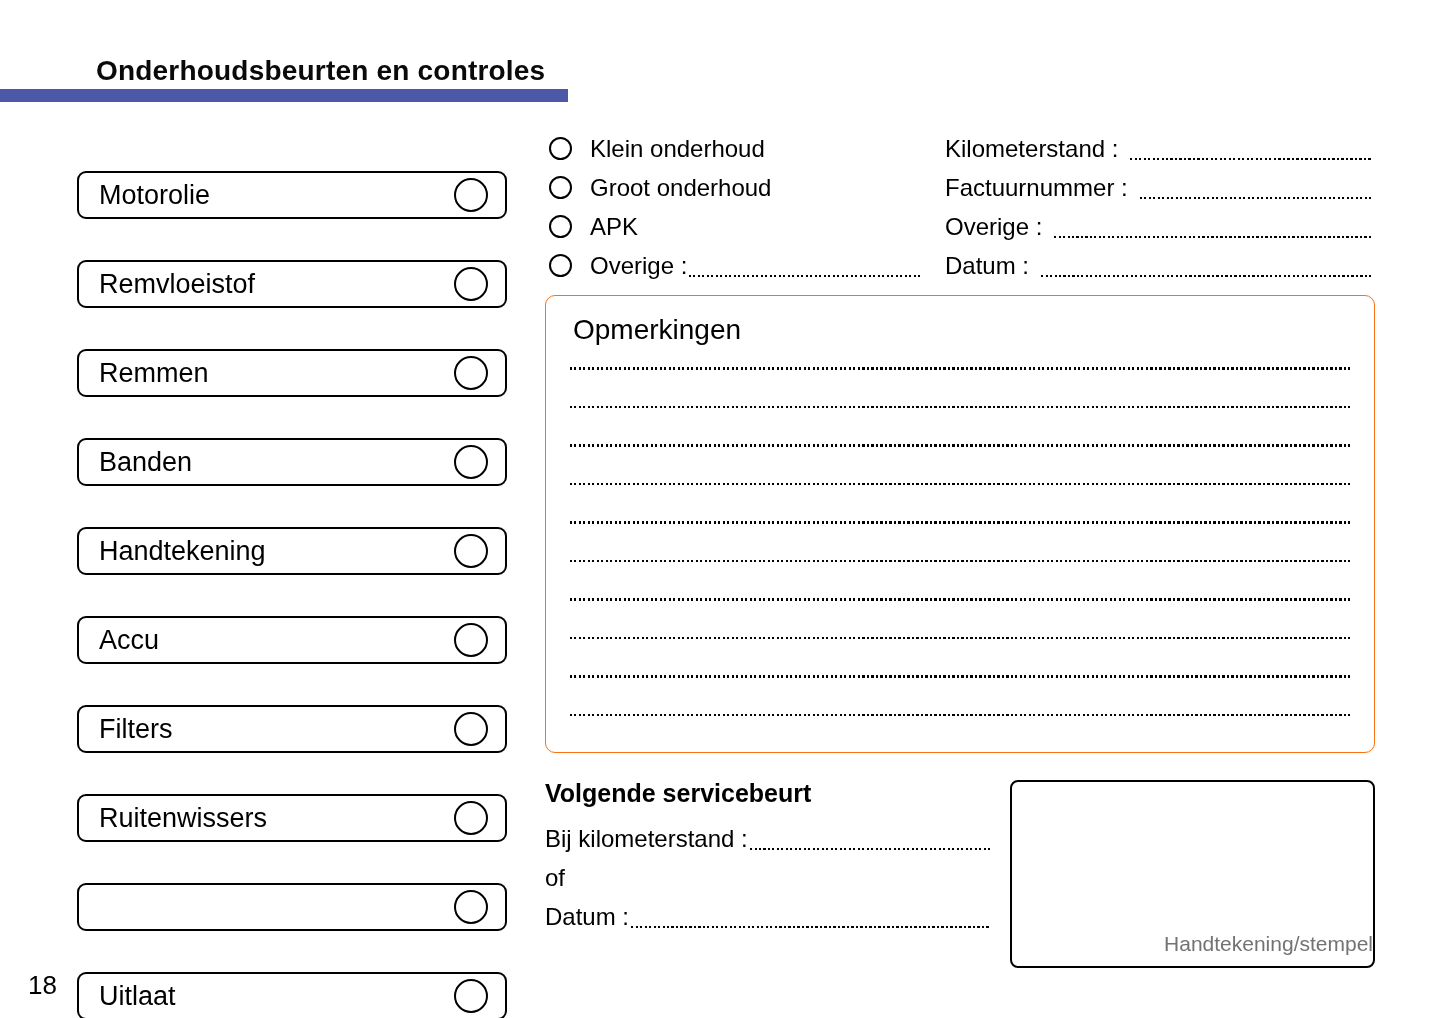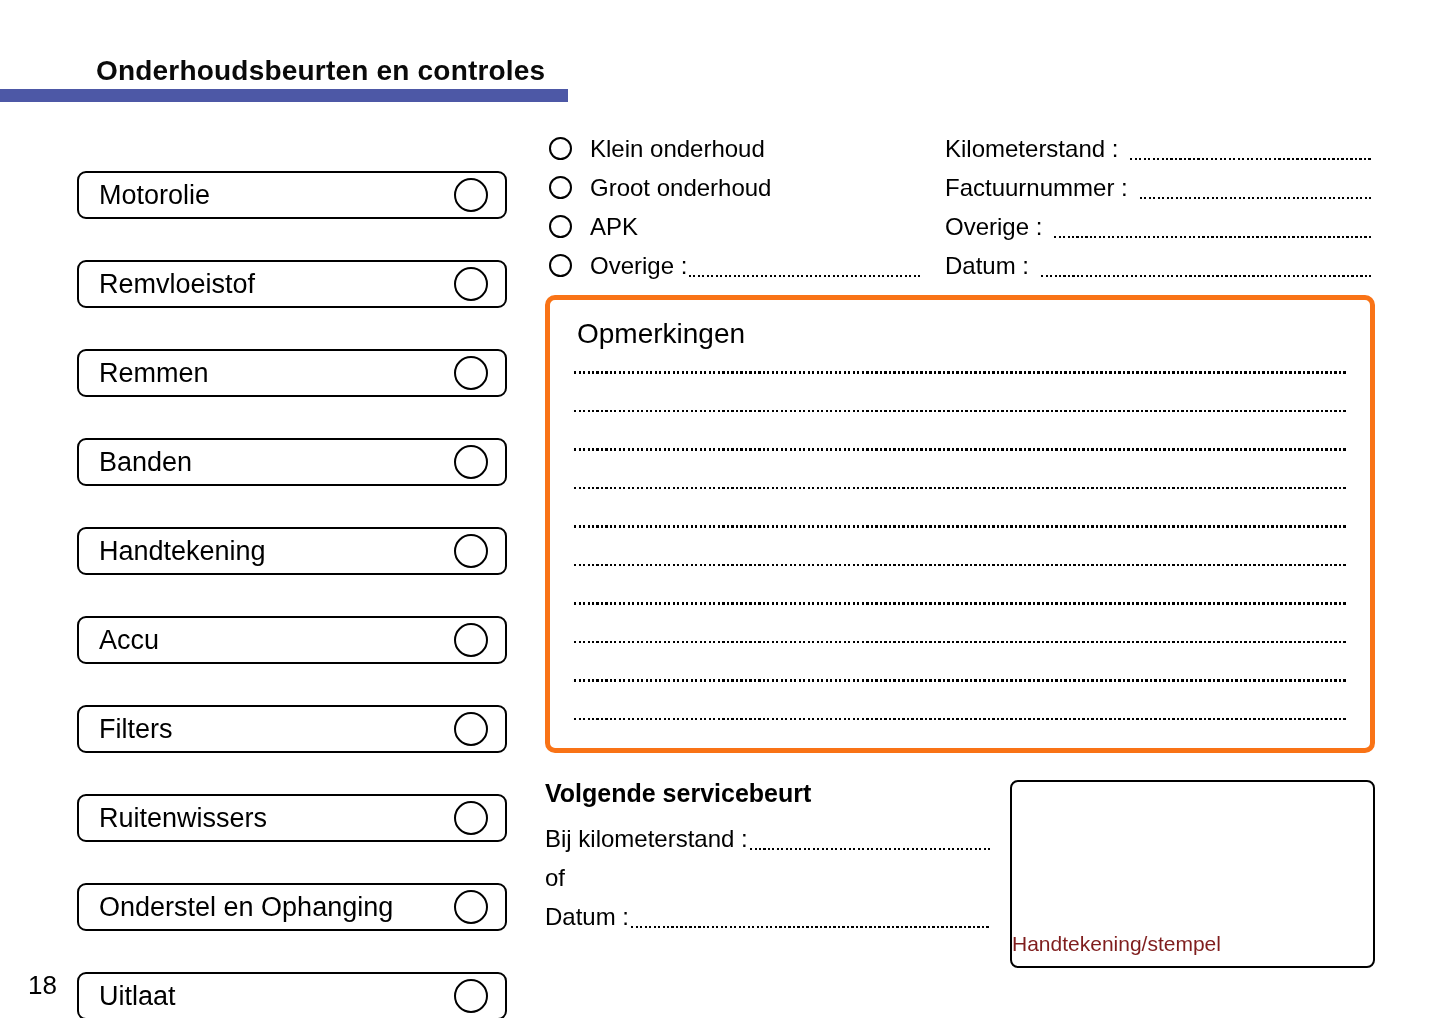--- a/index.html
+++ b/index.html
@@ -38,39 +38,39 @@
   .radio-label{font-size:24px;margin-left:18px;white-space:nowrap;}
   .radio-row .dotline{flex:1;align-self:flex-end;margin-bottom:8px;margin-left:2px;}
   
   .invoice-fields{position:absolute;left:945px;top:129px;width:426px;}
   .field-row{display:flex;align-items:center;height:39px;gap:10px;}
   .field-label{font-size:24px;white-space:nowrap;}
   .field-row .dotline{flex:1;align-self:flex-end;margin-bottom:8px;margin-left:2px;}
   
   .remarks-box{
     position:absolute;left:545px;top:295px;width:830px;height:458px;
-    box-sizing:border-box;border:5px solid #f97316;border-radius:10px;background:#fff;
+    box-sizing:border-box;border:1px solid #f97316;border-radius:10px;background:#fff;
   }
   .remarks-title{position:absolute;left:27px;top:18px;font-size:28px;}
   .remarks-lines{position:absolute;left:24px;right:24px;top:71px;}
   .remarks-line{height:2.5px;margin-bottom:36px;background-image:repeating-linear-gradient(to right,#000 0 2px,transparent 2px 4.5px);}
   
   .next-service{position:absolute;left:545px;top:779px;width:445px;}
   .next-service-title{font-size:25px;font-weight:bold;margin:0 0 11px 0;}
   .ns-row{display:flex;align-items:center;height:39px;}
   .ns-label{font-size:24px;white-space:nowrap;}
   .ns-row .dotline{flex:1;align-self:flex-end;margin-bottom:8px;margin-left:2px;}
   
   .signature-box{
     position:absolute;left:1010px;top:780px;width:365px;height:188px;
     box-sizing:border-box;border:2.5px solid #000;border-radius:8px;background:#fff;
   }
   .signature-label{
-    position:absolute;bottom:10px;left:0;width:100%;text-align:left;
-    font-size:21px;color:#7f1d1d;
+    position:absolute;bottom:10px;left:0;width:100%;text-align:right;
+    font-size:21px;color:#737373;
   }
   
   .page-number{position:absolute;left:28px;top:970px;font-size:26px;}
 </style>
 </head>
 <body>
 
 <div class="page">
 
   <h1 class="page-title">Onderhoudsbeurten en controles</h1>
@@ -103,21 +103,20 @@
       </div>
       <div class="check-item">
         <span class="check-label">Filters</span>
         <span class="check-circle"></span>
       </div>
       <div class="check-item">
         <span class="check-label">Ruitenwissers</span>
         <span class="check-circle"></span>
       </div>
       <div class="check-item">
-        <span class="check-label">Onderstel en Ophanging</span>
         <span class="check-circle"></span>
       </div>
       <div class="check-item">
         <span class="check-label">Uitlaat</span>
         <span class="check-circle"></span>
       </div>
       <div class="check-item">
         <div class="dotline big check-dots"></div>
         <span class="check-circle"></span>
       </div>

